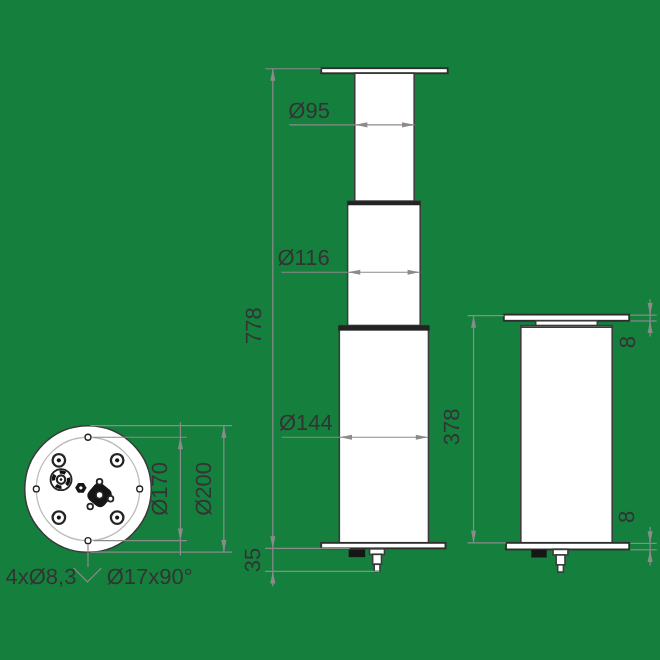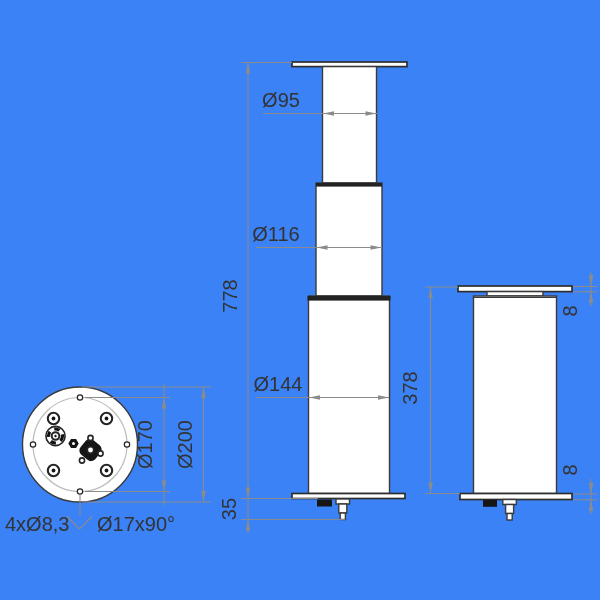--- a/index.html
+++ b/index.html
@@ -1,16 +1,16 @@
 <!DOCTYPE html>
 <html><head>
 <meta charset="utf-8">
 <style>
   html,body{margin:0;padding:0;background:#ffffff;}
-  #stage{width:600px;height:600px;background:#3b82f6;position:relative;overflow:hidden;}
+  #stage{width:600px;height:600px;background:#15803d;position:relative;overflow:hidden;}
   svg{display:block;}
   .part{fill:#ffffff;stroke:#3a3a3a;stroke-width:1.4;}
   .part-bold{fill:#ffffff;stroke:#2e2e2e;stroke-width:1.7;}
   .cap{fill:#232323;stroke:none;}
   .solid{fill:#161616;stroke:none;}
   .ring{fill:#ffffff;stroke:#242424;}
   .boltc{fill:none;stroke:#bcbcbc;stroke-width:1.2;}
   .dim{stroke:#8b8b8b;stroke-width:1.1;fill:none;}
   .arrow{fill:#8b8b8b;stroke:none;}
   .lbl{font-family:"Liberation Sans","DejaVu Sans",sans-serif;font-size:20px;fill:#333333;}

